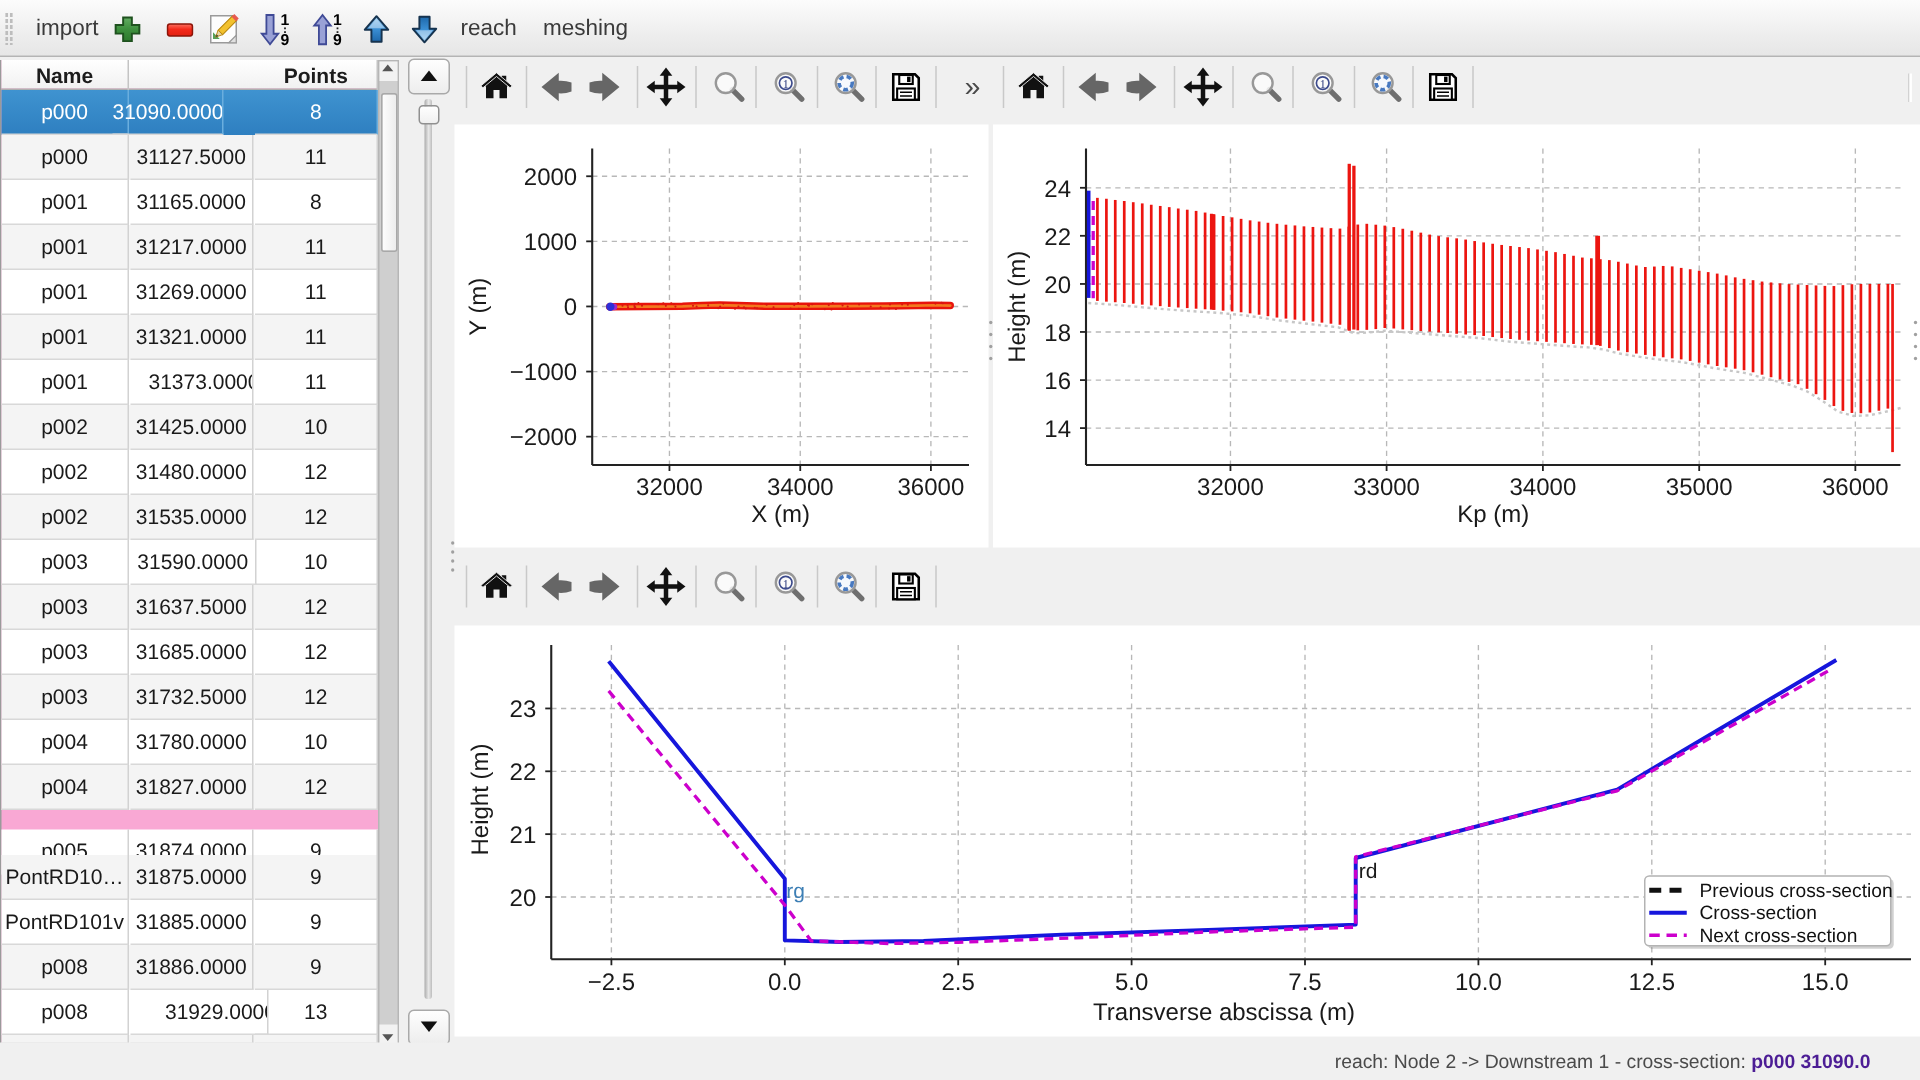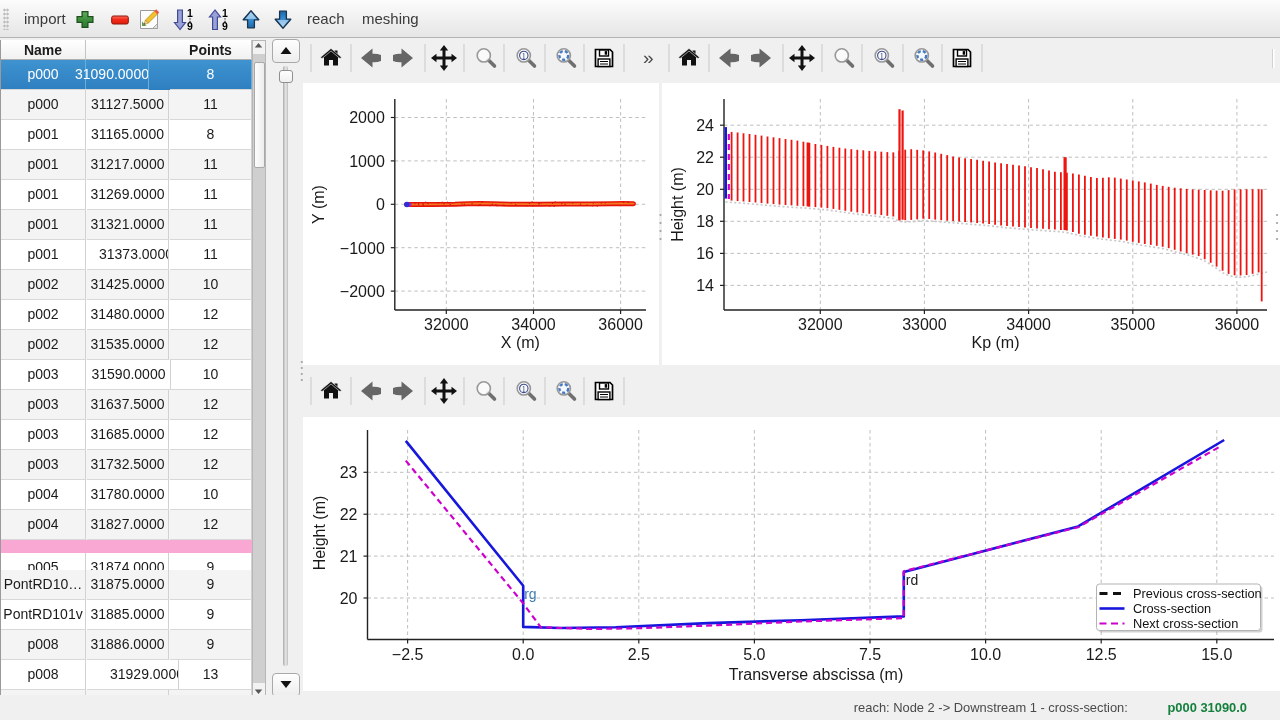--- a/index.html
+++ b/index.html
@@ -37,21 +37,21 @@
   border:1px solid #a9a9a9; border-radius:4px; text-align:center; }
 .groove { position:absolute; left:283px; top:66px; width:5px; height:600px;
   background:linear-gradient(90deg,#ababab,#e8e8e8 55%,#bdbdbd); border-radius:2px; }
 .shandle { position:absolute; left:279px; top:70px; width:14px; height:13px;
   background:linear-gradient(#fefefe,#f0f0f0); border:1px solid #909090; border-radius:3px; }
 
 .fig { position:absolute; background:#fff; }
 
 #status { position:absolute; left:0; top:695px; width:1280px; height:25px; background:#f0f0f0;
   font-size:12.9px; color:#4a4a4a; text-align:right; line-height:25px; }
-#status b { color:#15803d;margin-left:36px; }
+#status b { color:#4c1d95; }
 svg { position:absolute; left:0; top:0; }
 </style></head>
 <body>
 <div id="root">
   <div class="fig" style="left:303px;top:83px;width:356px;height:282px;"></div>
   <div class="fig" style="left:662px;top:83px;width:618px;height:282px;"></div>
   <div class="fig" style="left:303px;top:417px;width:977px;height:274px;"></div>
 
   <div id="topbar">
     <div class="handle"></div>

